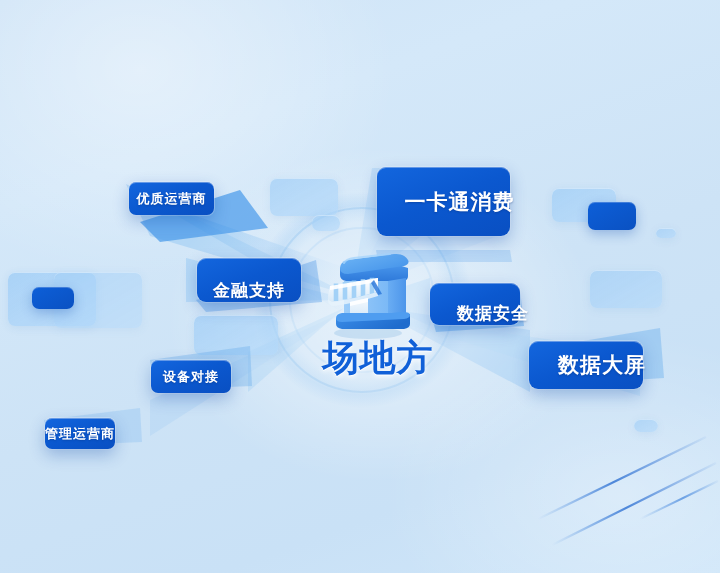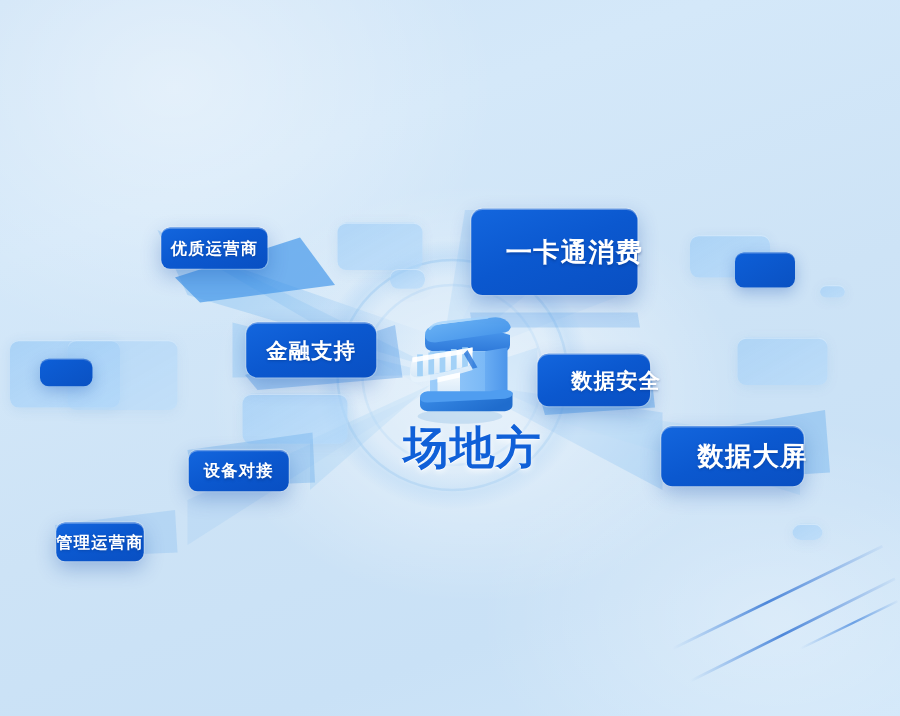--- a/index.html
+++ b/index.html
@@ -82,21 +82,21 @@
     background: linear-gradient(158deg, #1366de 0%, #0b58cf 48%, #094fc2 100%);
     border-radius: 9px;
     box-shadow: 0 6px 16px rgba(13,70,165,.30),
                 0 1px 0 rgba(255,255,255,.35) inset,
                 0 0 0 1px rgba(255,255,255,.30);
     white-space: nowrap;
     letter-spacing: 1px;
     text-shadow: 0 1px 2px rgba(6,40,105,.35);
   }
   .chip.sm  { font-size: 13px; border-radius: 7px; }
-  .chip.md  { font-size: 17px; }
+  .chip.md  { font-size: 17px; align-items: flex-end; }
   .chip.lg  { font-size: 21px; padding-left: 32px; }
 
   
   .tail { position: absolute; pointer-events: none; }
 
   
   .streaks { position: absolute; right: 0; bottom: 0; width: 190px; height: 150px; pointer-events: none; }
 </style>
 </head>
 <body>

